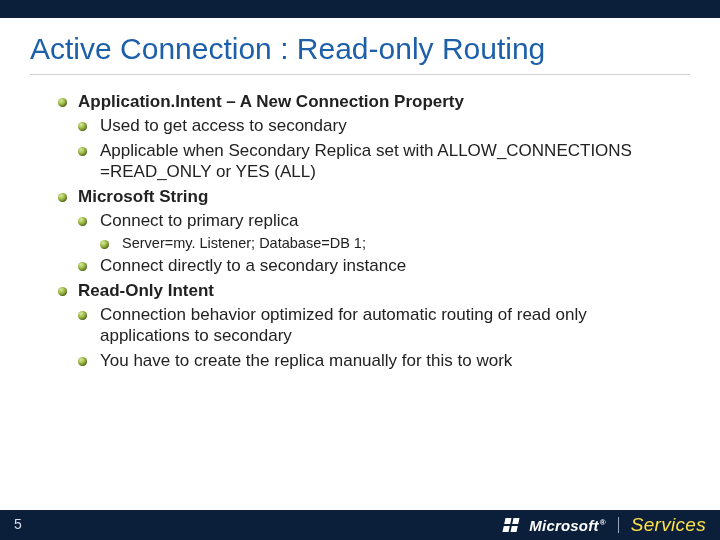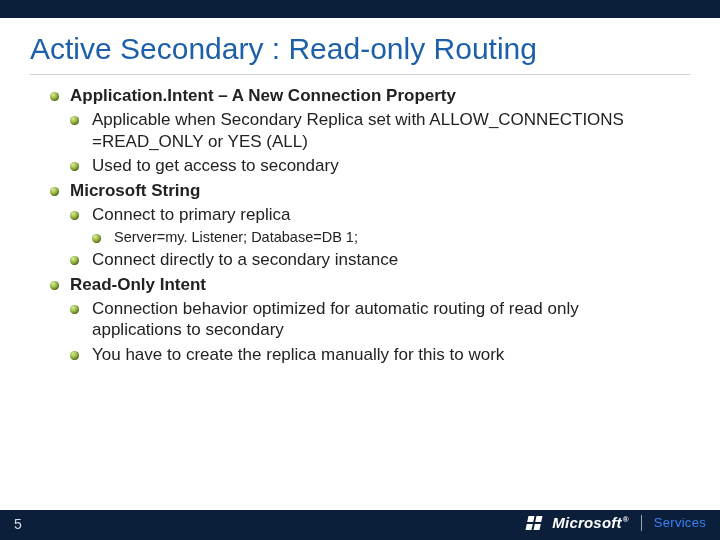--- a/index.html
+++ b/index.html
@@ -25,21 +25,21 @@
     padding: 14px 0 8px 30px;
     font-family: "Segoe UI Light", "Segoe UI", Arial, sans-serif;
   }
   .divider {
     height: 1px;
     background: #d0d0d0;
     margin: 0 30px 10px 30px;
   }
   ul.slide {
     list-style: none;
-    margin: 8px;
+    margin: 16px;
     padding: 0 40px 0 42px;
   }
   ul.slide li {
     position: relative;
     margin: 0 0 3px 0;
     line-height: 1.28;
   }
   ul.slide > li { padding-left: 20px; font-size: 17px; }
   ul.slide ul { list-style: none; margin: 2px 0 2px 0; padding: 0; }
   ul.slide > li > ul > li { padding-left: 22px; font-size: 17px; font-weight: 400; }
@@ -113,39 +113,40 @@
     margin-left: 1px;
   }
   .pipe {
     width: 1px;
     height: 16px;
     background: #9aa7bd;
     margin: 0 6px;
   }
   .svc {
     font-family: "Segoe UI", Arial, sans-serif;
-    font-size: 13px;
-    color: #3b82f6;
+    font-size: 19px;
+    color: #fde047;
     letter-spacing: 0.3px;
+    font-style: italic;
   }
 </style>
 </head>
 <body>
 
 <div class="top-bar"></div>
 
-<div class="title">Active Secondary : Read-only Routing</div>
+<div class="title">Active Connection : Read-only Routing</div>
 <div class="divider"></div>
 
 <ul class="slide">
   <li>
     <span class="b">Application.Intent – A New Connection Property</span>
     <ul>
+      <li>Used to get access to secondary</li>
       <li>Applicable when Secondary Replica set with ALLOW_CONNECTIONS =READ_ONLY or YES (ALL)</li>
-      <li>Used to get access to secondary</li>
     </ul>
   </li>
 
   <li>
     <span class="b">Microsoft String</span>
     <ul>
       <li>
         <span>Connect to primary replica</span>
         <ul>
           <li>Server=my. Listener; Database=DB 1;</li>

